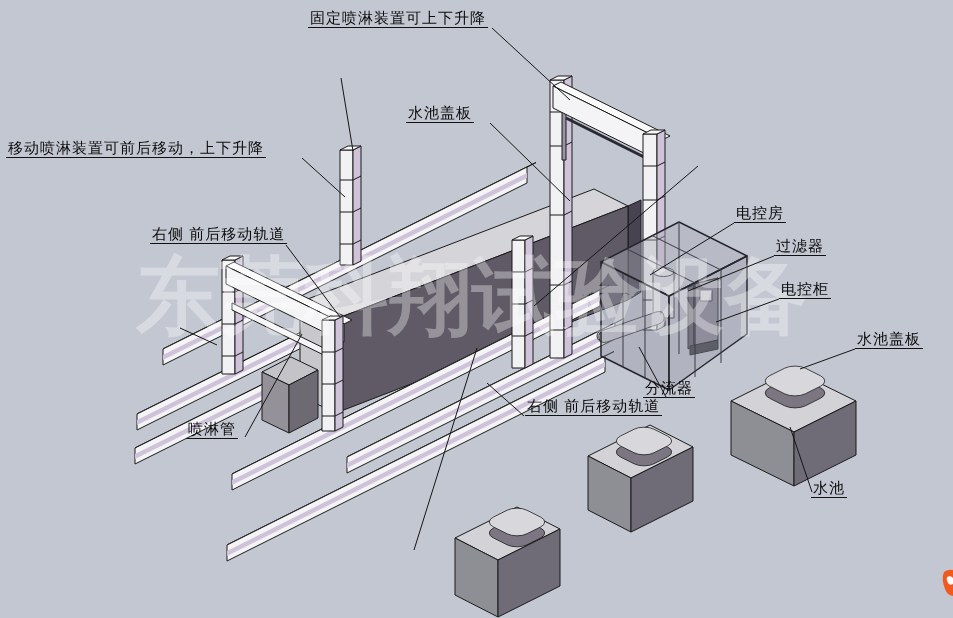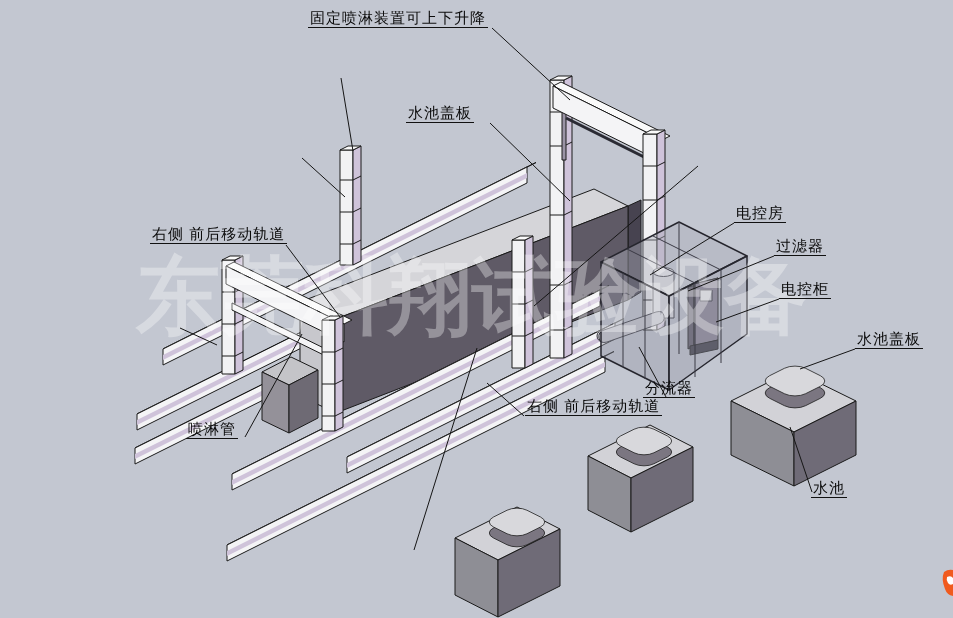--- a/index.html
+++ b/index.html
@@ -192,20 +192,21 @@
     <line x1="666" y1="397" x2="639" y2="347"></line>
   </g>
 
   <g>
     <path d="M944,572 Q948,569 953,570 L953,596 Q947,595 945,589 Q941,579 944,572 Z" fill="#f05a1e" stroke="none"></path>
     <path d="M947,577 q4,-2 6,1 l0,6 q-3,2 -5,-1 q-2,-3 -1,-6 Z" fill="#ffffff" stroke="none"></path>
   </g>
 </svg>
 
 <div class="label" style="left:308px;top:9px">固定喷淋装置可上下升降</div>
+<div class="label" style="left:6px;top:139px">移动喷淋装置可前后移动，上下升降</div>
 <div class="label" style="left:406px;top:104px">水池盖板</div>
 <div class="label" style="left:734px;top:204px">电控房</div>
 <div class="label" style="left:774px;top:237px">过滤器</div>
 <div class="label" style="left:779px;top:280px">电控柜</div>
 <div class="label" style="left:855px;top:330px">水池盖板</div>
 <div class="label" style="left:811px;top:479px">水池</div>
 <div class="label" style="left:150px;top:225px">右侧 前后移动轨道</div>
 <div class="label" style="left:186px;top:420px">喷淋管</div>
 <div class="label" style="left:525px;top:397px">右侧 前后移动轨道</div>
 <div class="label" style="left:643px;top:379px">分流器</div>

